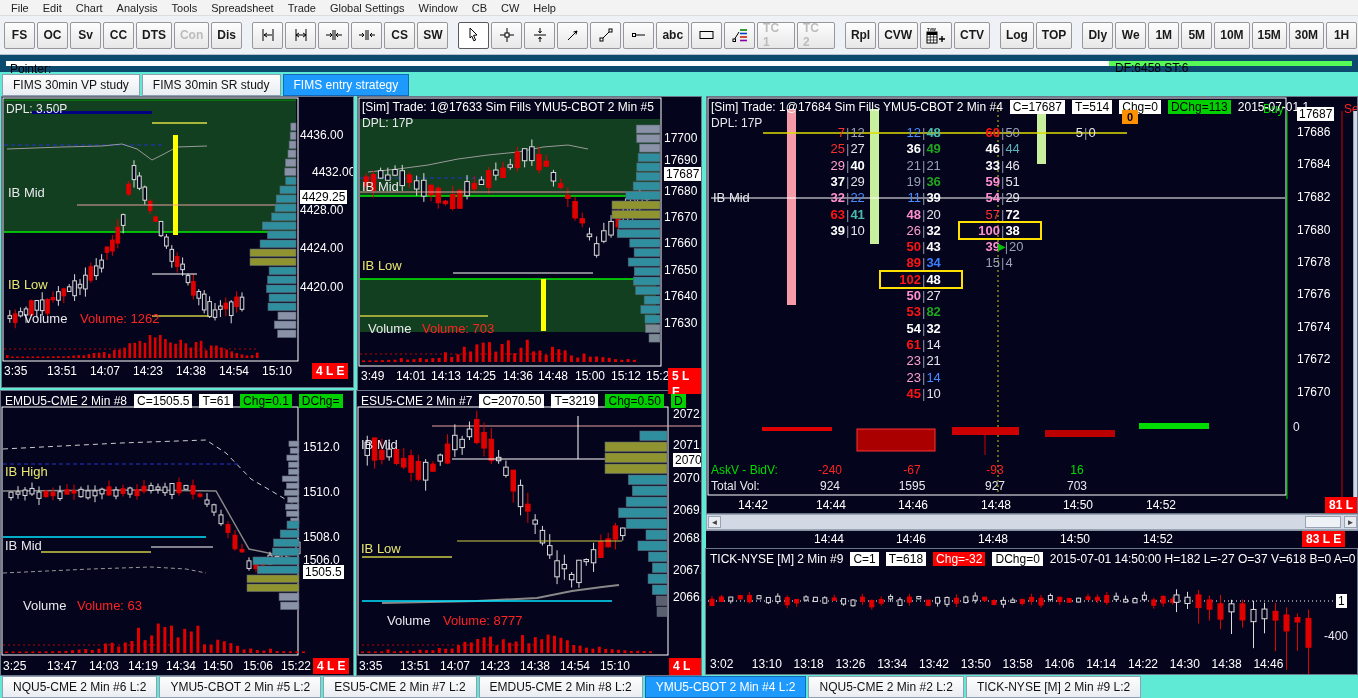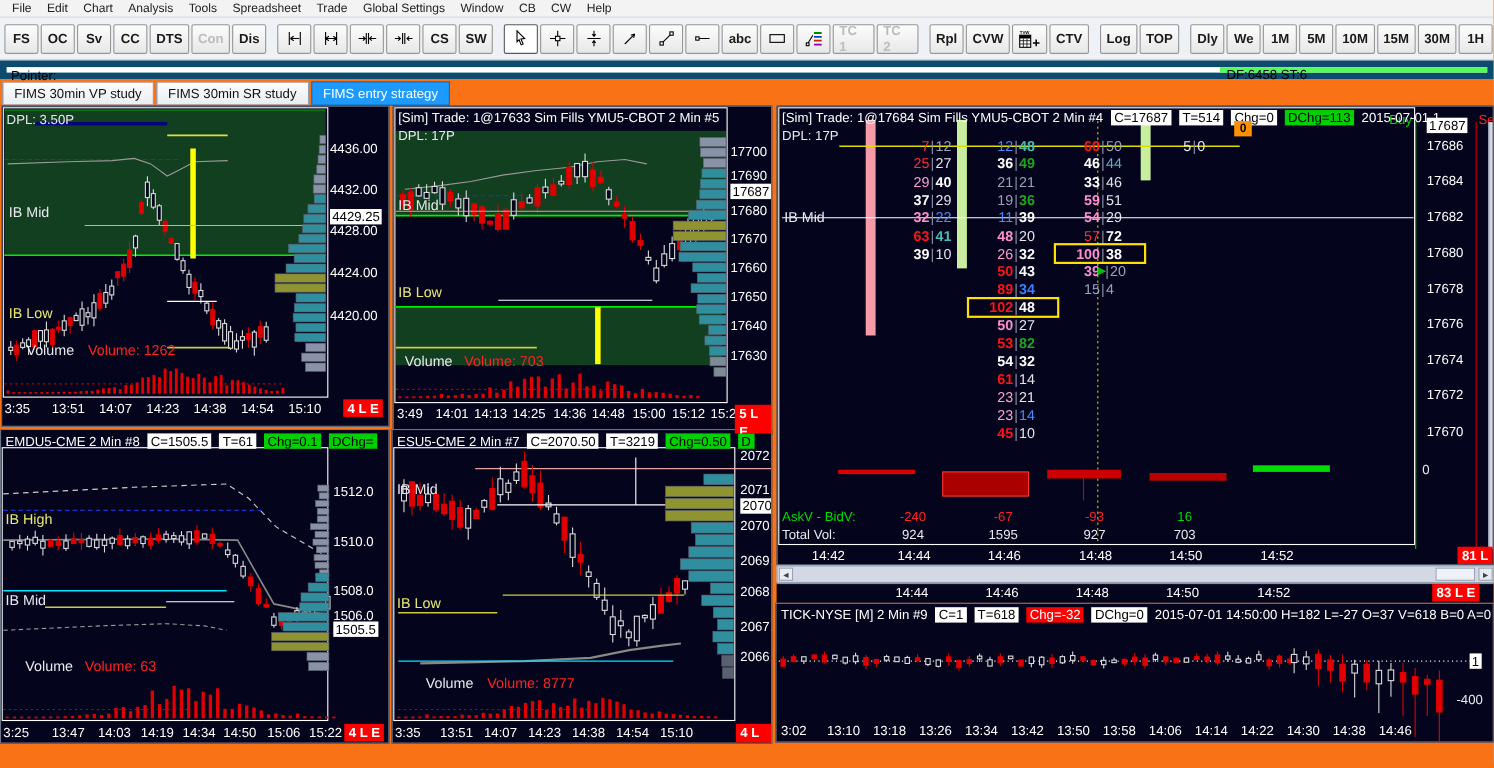--- a/index.html
+++ b/index.html
@@ -1,16 +1,16 @@
 <!DOCTYPE html>
 <html><head>
 <meta charset="utf-8">
 <style>
   html,body{margin:0;padding:0;background:#9fa9ba;font-family:"Liberation Sans",sans-serif;}
-  #app{position:relative;width:1358px;height:698px;background:#f97316;overflow:hidden;}
+  #app{position:relative;width:1358px;height:698px;background:#5eead4;overflow:hidden;}
   
   .menubar{position:absolute;top:0;left:0;right:0;height:15px;background:#f3f3f3;border-bottom:1px solid #dcdcdc;display:flex;align-items:center;padding-left:4px;font-size:11px;color:#222;}
   .menubar span{padding:0 7px;cursor:default;}
   .toolbar{position:absolute;top:16px;left:0;right:0;height:38px;background:#eef1f5;border-bottom:1px solid #b6bfcc;display:flex;align-items:center;padding-left:3px;}
   .tbtn{height:27px;min-width:31px;padding:0 5px;margin:0 1px;background:linear-gradient(#fdfdfd,#e7e7e7);border:1px solid #979797;border-radius:2px;display:flex;align-items:center;justify-content:center;font-size:12px;font-weight:bold;color:#1a1a1a;box-sizing:border-box;}
   .tbtn.gap{margin-left:9px;}
   .tbtn.disabled{color:#bcbcbc;}
   .tbtn.selected{background:#ffffff;border-color:#5a5a5a;}
   .pointerbar{position:absolute;top:55px;left:0;right:0;height:17px;background:#ffffff;border:6px solid #0c4a6e;box-sizing:border-box;font-size:12px;color:#000;}
   .pointerbar .plabel{position:absolute;left:4px;top:1px;}
@@ -364,21 +364,21 @@
         <rect x="243.7" y="258.4228697929678" width="2.6" height="2.5771302070322344" fill="#e00000"></rect>
         <rect x="248.79999999999998" y="258.1306853404871" width="2.6" height="2.8693146595129075" fill="#e00000"></rect>
         <rect x="253.89999999999998" y="255.61717725709718" width="2.6" height="5.382822742902805" fill="#e00000"></rect>
       </svg>
       <div class="lbl w" style="left: 4px; top: 5px; font-size: 12px;">DPL: 3.50P</div>
       <div class="lbl w" style="left: 6px; top: 88px; font-size: 13px;">IB Mid</div>
       <div class="lbl y" style="left: 6px; top: 180px; font-size: 13px;">IB Low</div>
       <div class="lbl w" style="left: 22px; top: 214px; font-size: 13px;">Volume</div>
       <div class="lbl rd" style="left: 78px; top: 214px; font-size: 13px;">Volume: 1262</div>
       <div class="price" style="left: 298px; top: 31px;">4436.00</div>
-      <div class="price" style="left: 298px; top: 68px;">4432.00</div>
+      <div class="price" style="left: 298px; top: 68px; padding-left: 12px;">4432.00</div>
       <div class="price pricebox" style="left: 298px; top: 93px;">4429.25</div>
       <div class="price" style="left: 298px; top: 106px;">4428.00</div>
       <div class="price" style="left: 298px; top: 144px;">4424.00</div>
       <div class="price" style="left: 298px; top: 183px;">4420.00</div>
       <div class="timelbl" style="left: 2px; top: 267px;">3:35</div>
       <div class="timelbl" style="left: 45px; top: 267px;">13:51</div>
       <div class="timelbl" style="left: 88px; top: 267px;">14:07</div>
       <div class="timelbl" style="left: 131px; top: 267px;">14:23</div>
       <div class="timelbl" style="left: 174px; top: 267px;">14:38</div>
       <div class="timelbl" style="left: 217px; top: 267px;">14:54</div>
@@ -1334,13 +1334,22 @@
       <div class="timelbl" style="left: 254.8px; top: 108px;">13:50</div>
       <div class="timelbl" style="left: 296.6px; top: 108px;">13:58</div>
       <div class="timelbl" style="left: 338.4px; top: 108px;">14:06</div>
       <div class="timelbl" style="left: 380.2px; top: 108px;">14:14</div>
       <div class="timelbl" style="left: 422px; top: 108px;">14:22</div>
       <div class="timelbl" style="left: 463.8px; top: 108px;">14:30</div>
       <div class="timelbl" style="left: 505.6px; top: 108px;">14:38</div>
       <div class="timelbl" style="left: 547.4px; top: 108px;">14:46</div>
     </div>
 
+  <div class="bottabs" id="bottabs">
+      <div class="tab">NQU5-CME  2 Min  #6  L:2</div>
+      <div class="tab">YMU5-CBOT  2 Min  #5  L:2</div>
+      <div class="tab">ESU5-CME  2 Min  #7  L:2</div>
+      <div class="tab">EMDU5-CME  2 Min  #8  L:2</div>
+      <div class="tab active">YMU5-CBOT  2 Min  #4  L:2</div>
+      <div class="tab">NQU5-CME  2 Min  #2  L:2</div>
+      <div class="tab">TICK-NYSE [M]  2 Min  #9  L:2</div>
+    </div>
 </div>
 
 </body></html>

